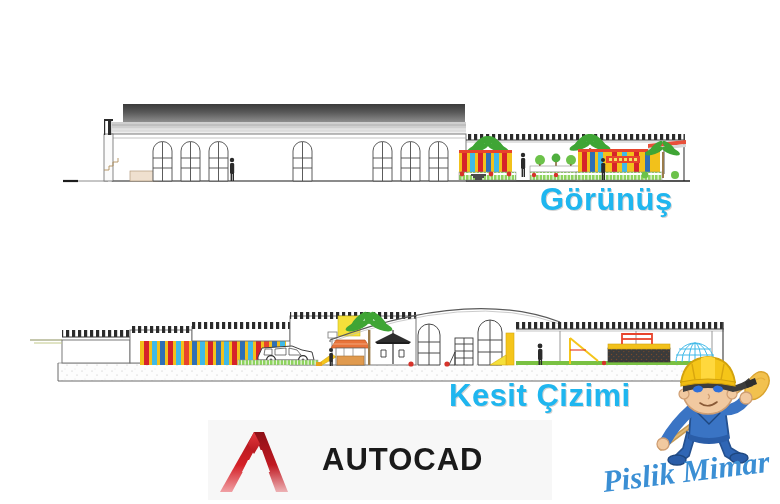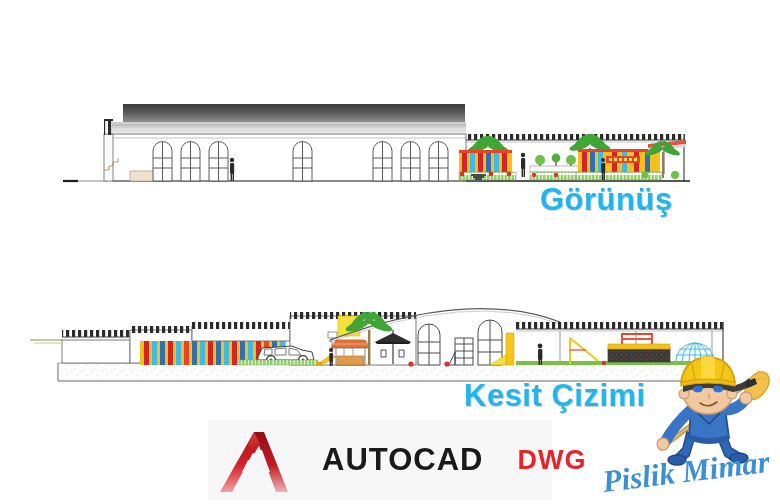--- a/index.html
+++ b/index.html
@@ -21,21 +21,21 @@
     position:absolute;
     font-family:"Liberation Sans", sans-serif;
     font-weight:bold;
     color:#1fb6ef;
     letter-spacing:0.5px;
     text-shadow:1px 1px 0 rgba(0,0,0,0.18);
     white-space:nowrap;
     user-select:none;
   }
   #label-gorunus{ left:540px; top:182px; font-size:31px; }
-  #label-kesit  { left:464px; top:378px; font-size:31px; }
+  #label-kesit  { left:449px; top:378px; font-size:31px; }
 
   
   #cad-banner{
     position:absolute;left:208px;top:420px;width:344px;height:80px;
     background:#f7f7f7;
     display:flex;align-items:center;
   }
   #cad-logo-wrap{width:92px;height:80px;position:relative;flex:none;}
   #cad-word{
     font-size:31px;font-weight:bold;color:#1a1a1a;letter-spacing:1px;
@@ -528,21 +528,20 @@
 
         <polygon points="46,12 56,12 80,72 68,72" fill="url(#aRight)"></polygon>
 
         <polygon points="48,30 54,30 62,52 34,52 40,40 50,40 46,32" fill="#f7f7f7"></polygon>
         <polygon points="46,12 52,24 46,34 40,24" fill="url(#aInner)"></polygon>
 
         <polygon points="32,54 64,54 68,64 28,64" fill="url(#aInner)" opacity="0.0"></polygon>
       </svg>
     </div>
     <div id="cad-word">AUTOCAD</div>
-    <div id="cad-dwg">DWG</div>
   </div>
 
   <div id="mascot">
     <svg width="130" height="120" viewBox="0 0 130 120">
 
       <line x1="16" y1="96" x2="104" y2="30" stroke="#c79a52" stroke-width="5" stroke-linecap="round"></line>
       <line x1="16" y1="96" x2="104" y2="30" stroke="#e0b873" stroke-width="2" stroke-linecap="round"></line>
 
       <path d="M100 34 Q112 14 122 22 Q128 30 118 42 Q108 52 100 44 Z" fill="#f2c14e" stroke="#d9a32e" stroke-width="1.4"></path>
       <path d="M106 34 Q114 22 120 28" fill="none" stroke="#e6ae3a" stroke-width="1.2"></path>

